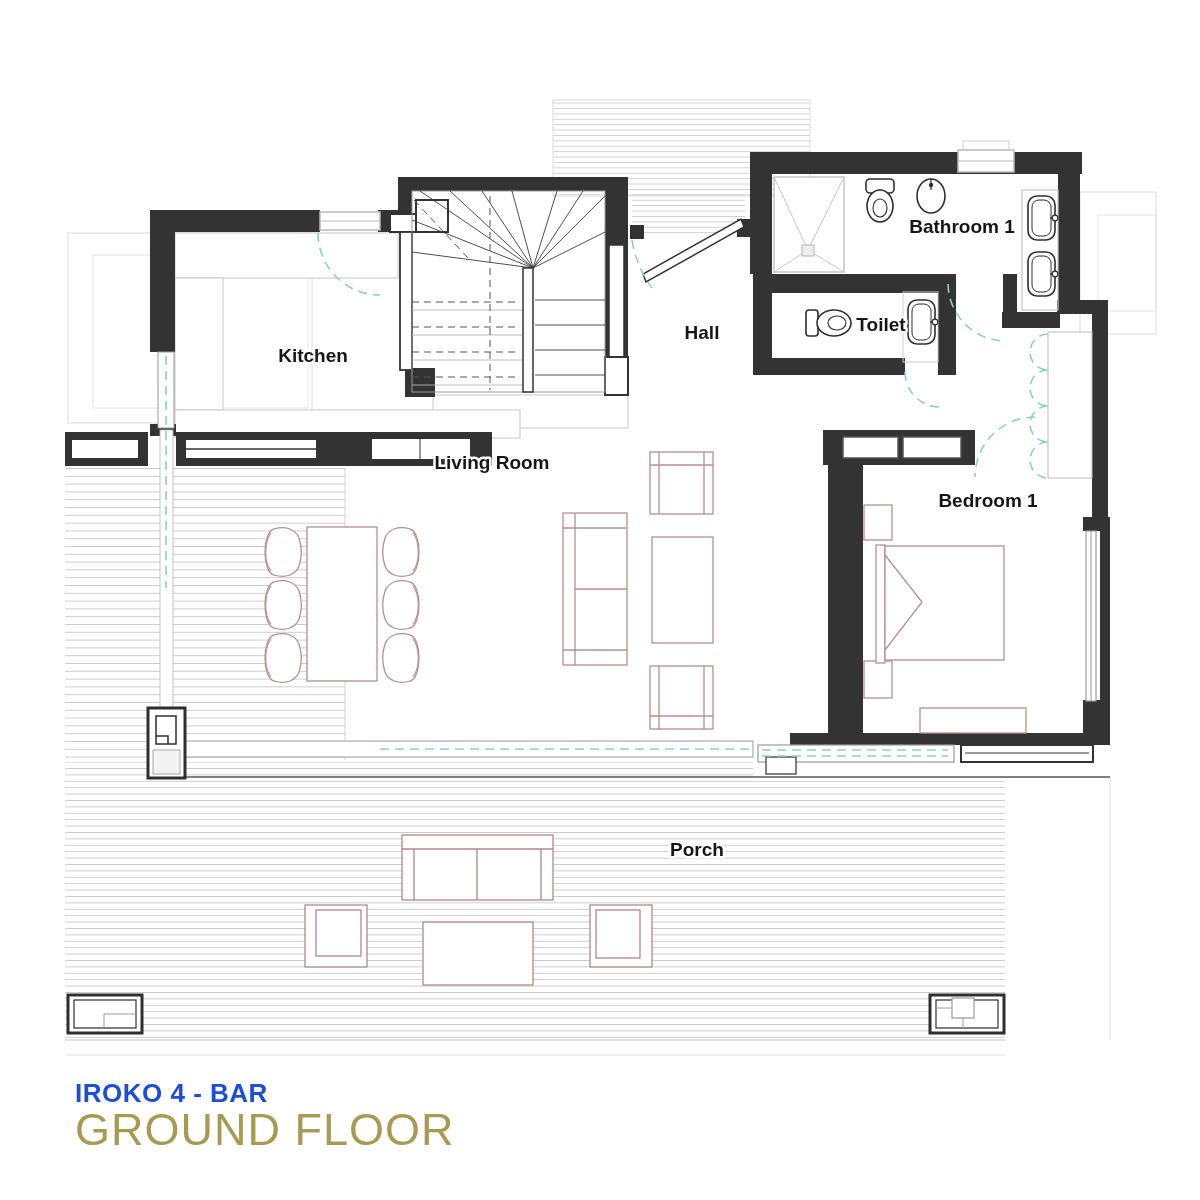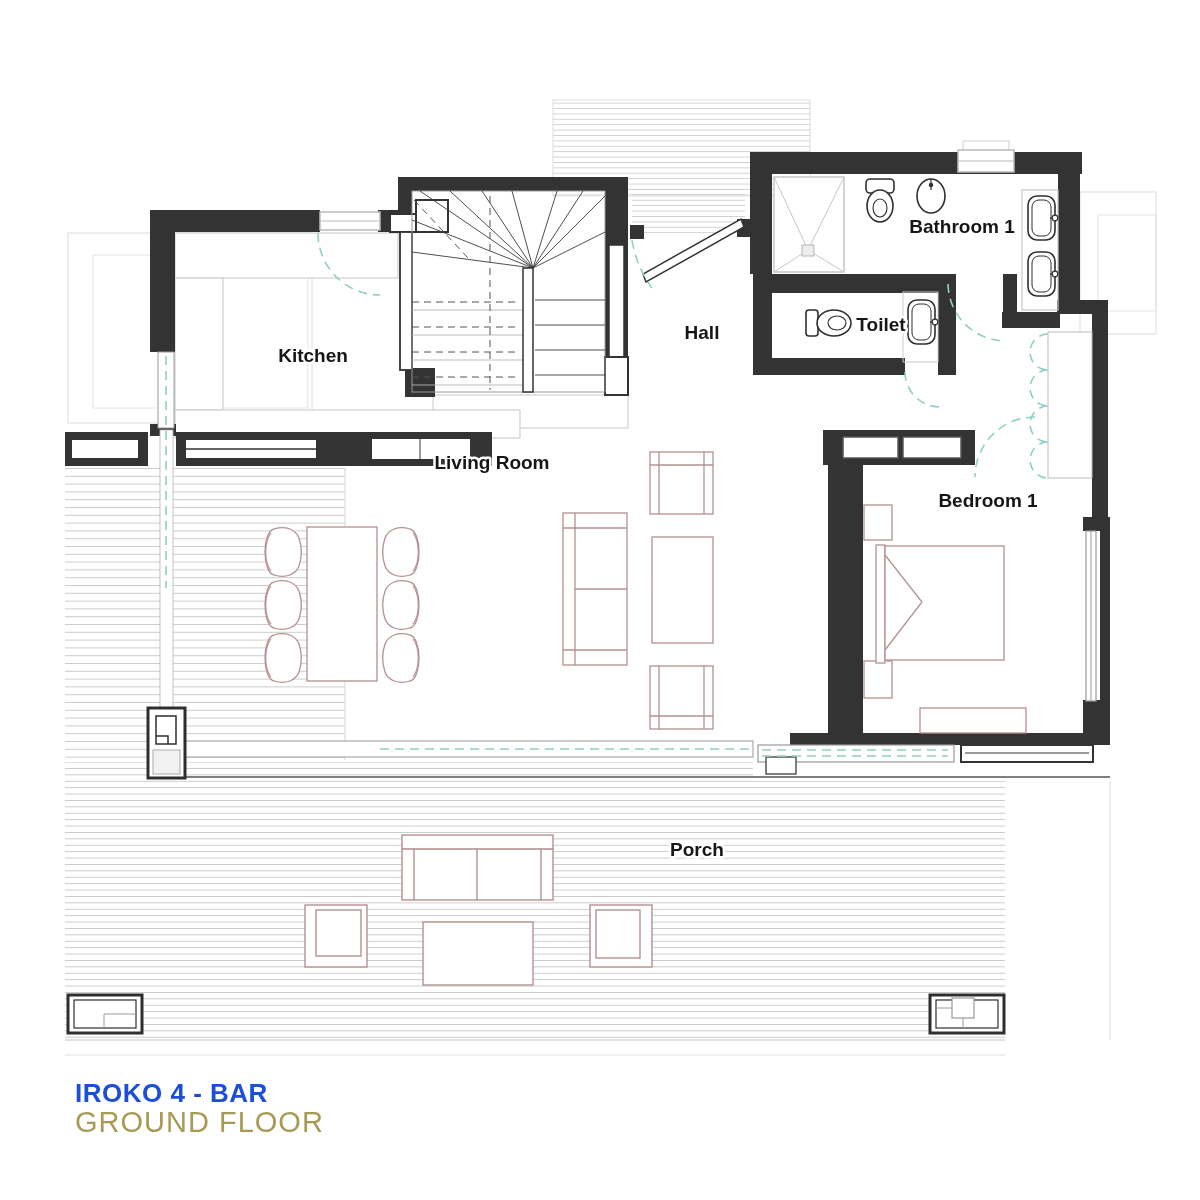--- a/index.html
+++ b/index.html
@@ -3,21 +3,21 @@
 <meta charset="utf-8">
 <style>
   html,body{margin:0;padding:0;background:#ffffff;}
   #sheet{position:relative;width:1200px;height:1200px;background:#ffffff;overflow:hidden;
          font-family:"Liberation Sans", sans-serif;}
   #plan-svg{position:absolute;left:0;top:0;}
   .room-label{font-family:"Liberation Sans", sans-serif;font-weight:700;font-size:19px;fill:#161616;
               text-anchor:middle;paint-order:stroke;stroke:#ffffff;stroke-width:5px;stroke-linejoin:round;}
   #title-block{position:absolute;left:75px;top:1080px;line-height:1.04;}
   #title-line1{font-size:26px;font-weight:700;color:#1d4ed8;letter-spacing:0.5px;}
-  #title-line2{font-size:29px;font-weight:400;color:#a89a52;letter-spacing:1px;}
+  #title-line2{font-size:45px;font-weight:400;color:#a89a52;letter-spacing:1px;}
 </style>
 </head>
 <body>
 
 <div id="sheet">
 <svg id="plan-svg" width="1200" height="1200" viewBox="0 0 1200 1200">
   <defs>
     <pattern id="hatchA" width="1200" height="5.4" patternUnits="userSpaceOnUse">
       <line x1="0" y1="0.5" x2="1200" y2="0.5" stroke="#cfcfcf" stroke-width="1"></line>
     </pattern>

